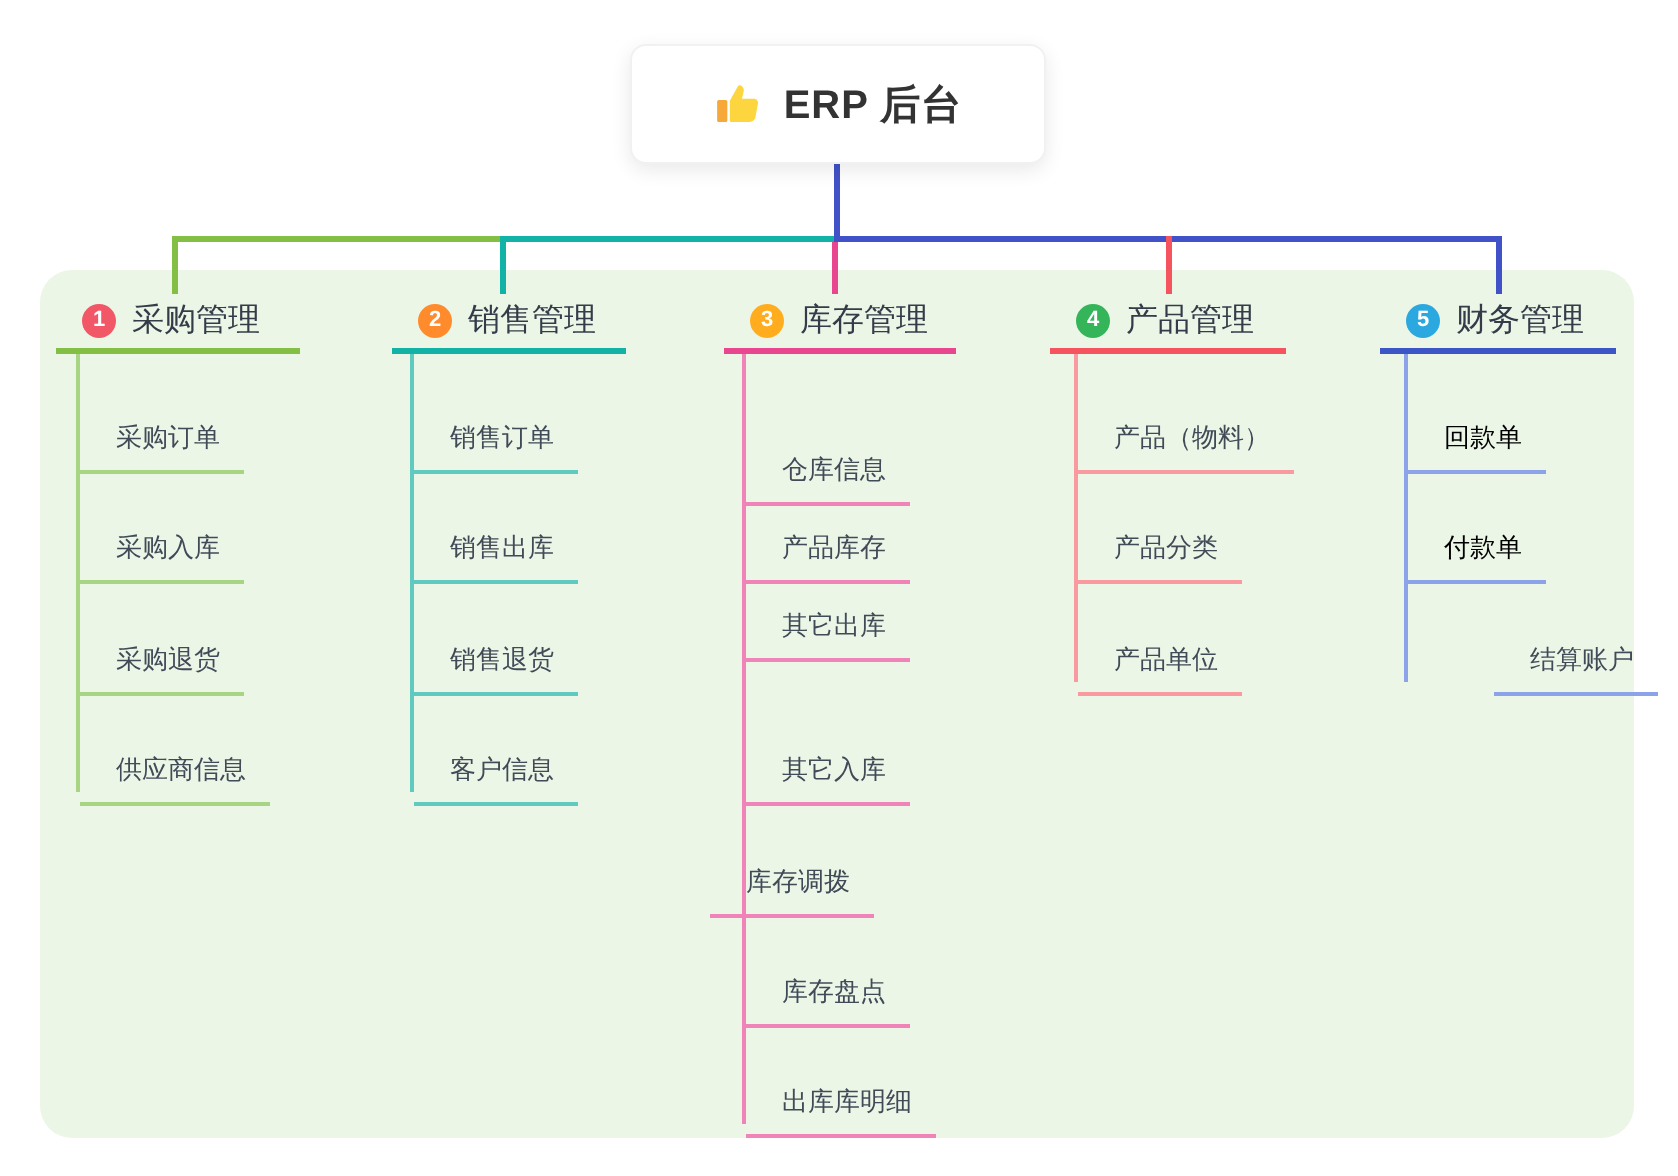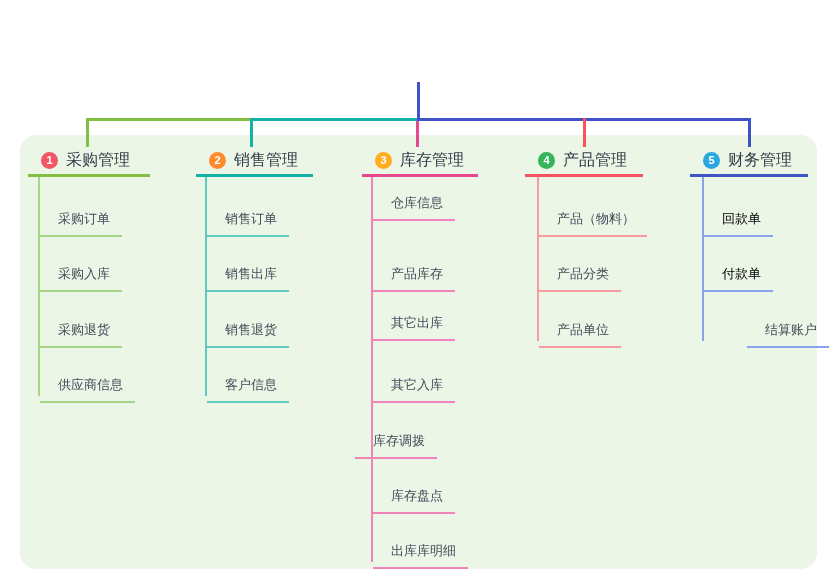--- a/index.html
+++ b/index.html
@@ -47,20 +47,29 @@
       <div class="cline" style="left: 417px; top: 82px; width: 3px; height: 39px; background: rgb(65, 82, 200);"></div>
       <div class="cline" style="left: 86px; top: 118px; width: 164px; height: 3px; background: rgb(130, 191, 68);"></div>
       <div class="cline" style="left: 250px; top: 118px; width: 167px; height: 3px; background: rgb(18, 178, 166);"></div>
       <div class="cline" style="left: 417px; top: 118px; width: 334px; height: 3px; background: rgb(65, 82, 200);"></div>
       <div class="cline" style="left: 86px; top: 118px; width: 3px; height: 29px; background: rgb(130, 191, 68);"></div>
       <div class="cline" style="left: 250px; top: 118px; width: 3px; height: 29px; background: rgb(18, 178, 166);"></div>
       <div class="cline" style="left: 416px; top: 121px; width: 3px; height: 26px; background: rgb(232, 70, 143);"></div>
       <div class="cline" style="left: 583px; top: 118px; width: 3px; height: 29px; background: rgb(245, 84, 95);"></div>
       <div class="cline" style="left: 748px; top: 118px; width: 3px; height: 29px; background: rgb(65, 82, 200);"></div>
     </div>
+  <div class="root-card">
+    <span class="thumb-icon">
+      <svg width="25" height="25" viewBox="0 0 24 24" aria-hidden="true">
+        <path fill="#f6a839" d="M2.3 9.6h3.3c.4 0 .8.4.8.8v9c0 .4-.4.8-.8.8H2.3c-.4 0-.8-.4-.8-.8v-9c0-.4.4-.8.8-.8z"></path>
+        <path fill="#fcd53f" d="M7.6 19.7V10l3.8-6.9c.3-.5.9-.7 1.4-.5.9.3 1.5 1.2 1.5 2.2 0 .3 0 .6-.1.8L13.4 9h5.8c1.2 0 2.1 1.1 1.9 2.3l-1.2 6.5c-.2 1.3-1.4 2.3-2.7 2.3H8.2c-.3 0-.6-.2-.6-.4z"></path>
+      </svg>
+    </span>
+    <span class="root-label" style="color: rgb(51, 51, 51);">ERP 后台</span>
+  </div>
   <div id="branch-layer">
       <div class="branch-header" style="left: 28px; top: 147px; width: 122px; border-bottom-color: rgb(130, 191, 68);">
         <span class="badge" style="background: rgb(242, 87, 103);">1</span>
         <span class="branch-label" style="color: rgb(51, 60, 72);">采购管理</span>
       </div>
       <div class="cline" style="left: 38px; top: 177px; width: 2px; height: 219px; background: rgb(168, 213, 132);"></div>
       <div class="child-row" style="left: 40px; top: 200px; border-bottom-color: rgb(168, 213, 132);">
         <span class="child-label" style="color: rgb(65, 75, 88);">采购订单</span>
       </div>
       <div class="child-row" style="left: 40px; top: 255px; border-bottom-color: rgb(168, 213, 132);">
@@ -87,27 +96,27 @@
         <span class="child-label" style="color: rgb(65, 75, 88);">销售退货</span>
       </div>
       <div class="child-row" style="left: 207px; top: 366px; border-bottom-color: rgb(94, 202, 192);">
         <span class="child-label" style="color: rgb(65, 75, 88);">客户信息</span>
       </div>
       <div class="branch-header" style="left: 362px; top: 147px; width: 116px; border-bottom-color: rgb(232, 70, 143);">
         <span class="badge" style="background: rgb(255, 173, 31);">3</span>
         <span class="branch-label" style="color: rgb(51, 60, 72);">库存管理</span>
       </div>
       <div class="cline" style="left: 371px; top: 177px; width: 2px; height: 385px; background: rgb(240, 131, 183);"></div>
-      <div class="child-row" style="left: 373px; top: 184px; border-bottom-color: rgb(240, 131, 183);">
+      <div class="child-row" style="left: 373px; top: 216px; border-bottom-color: rgb(240, 131, 183);">
         <span class="child-label" style="color: rgb(65, 75, 88);">仓库信息</span>
       </div>
       <div class="child-row" style="left: 373px; top: 255px; border-bottom-color: rgb(240, 131, 183);">
         <span class="child-label" style="color: rgb(65, 75, 88);">产品库存</span>
       </div>
-      <div class="child-row" style="left: 373px; top: 304px; border-bottom-color: rgb(240, 131, 183);">
+      <div class="child-row" style="left: 373px; top: 294px; border-bottom-color: rgb(240, 131, 183);">
         <span class="child-label" style="color: rgb(65, 75, 88);">其它出库</span>
       </div>
       <div class="child-row" style="left: 373px; top: 366px; border-bottom-color: rgb(240, 131, 183);">
         <span class="child-label" style="color: rgb(65, 75, 88);">其它入库</span>
       </div>
       <div class="child-row" style="left: 355px; top: 422px; border-bottom-color: rgb(240, 131, 183);">
         <span class="child-label" style="color: rgb(65, 75, 88);">库存调拨</span>
       </div>
       <div class="child-row" style="left: 373px; top: 477px; border-bottom-color: rgb(240, 131, 183);">
         <span class="child-label" style="color: rgb(65, 75, 88);">库存盘点</span>

